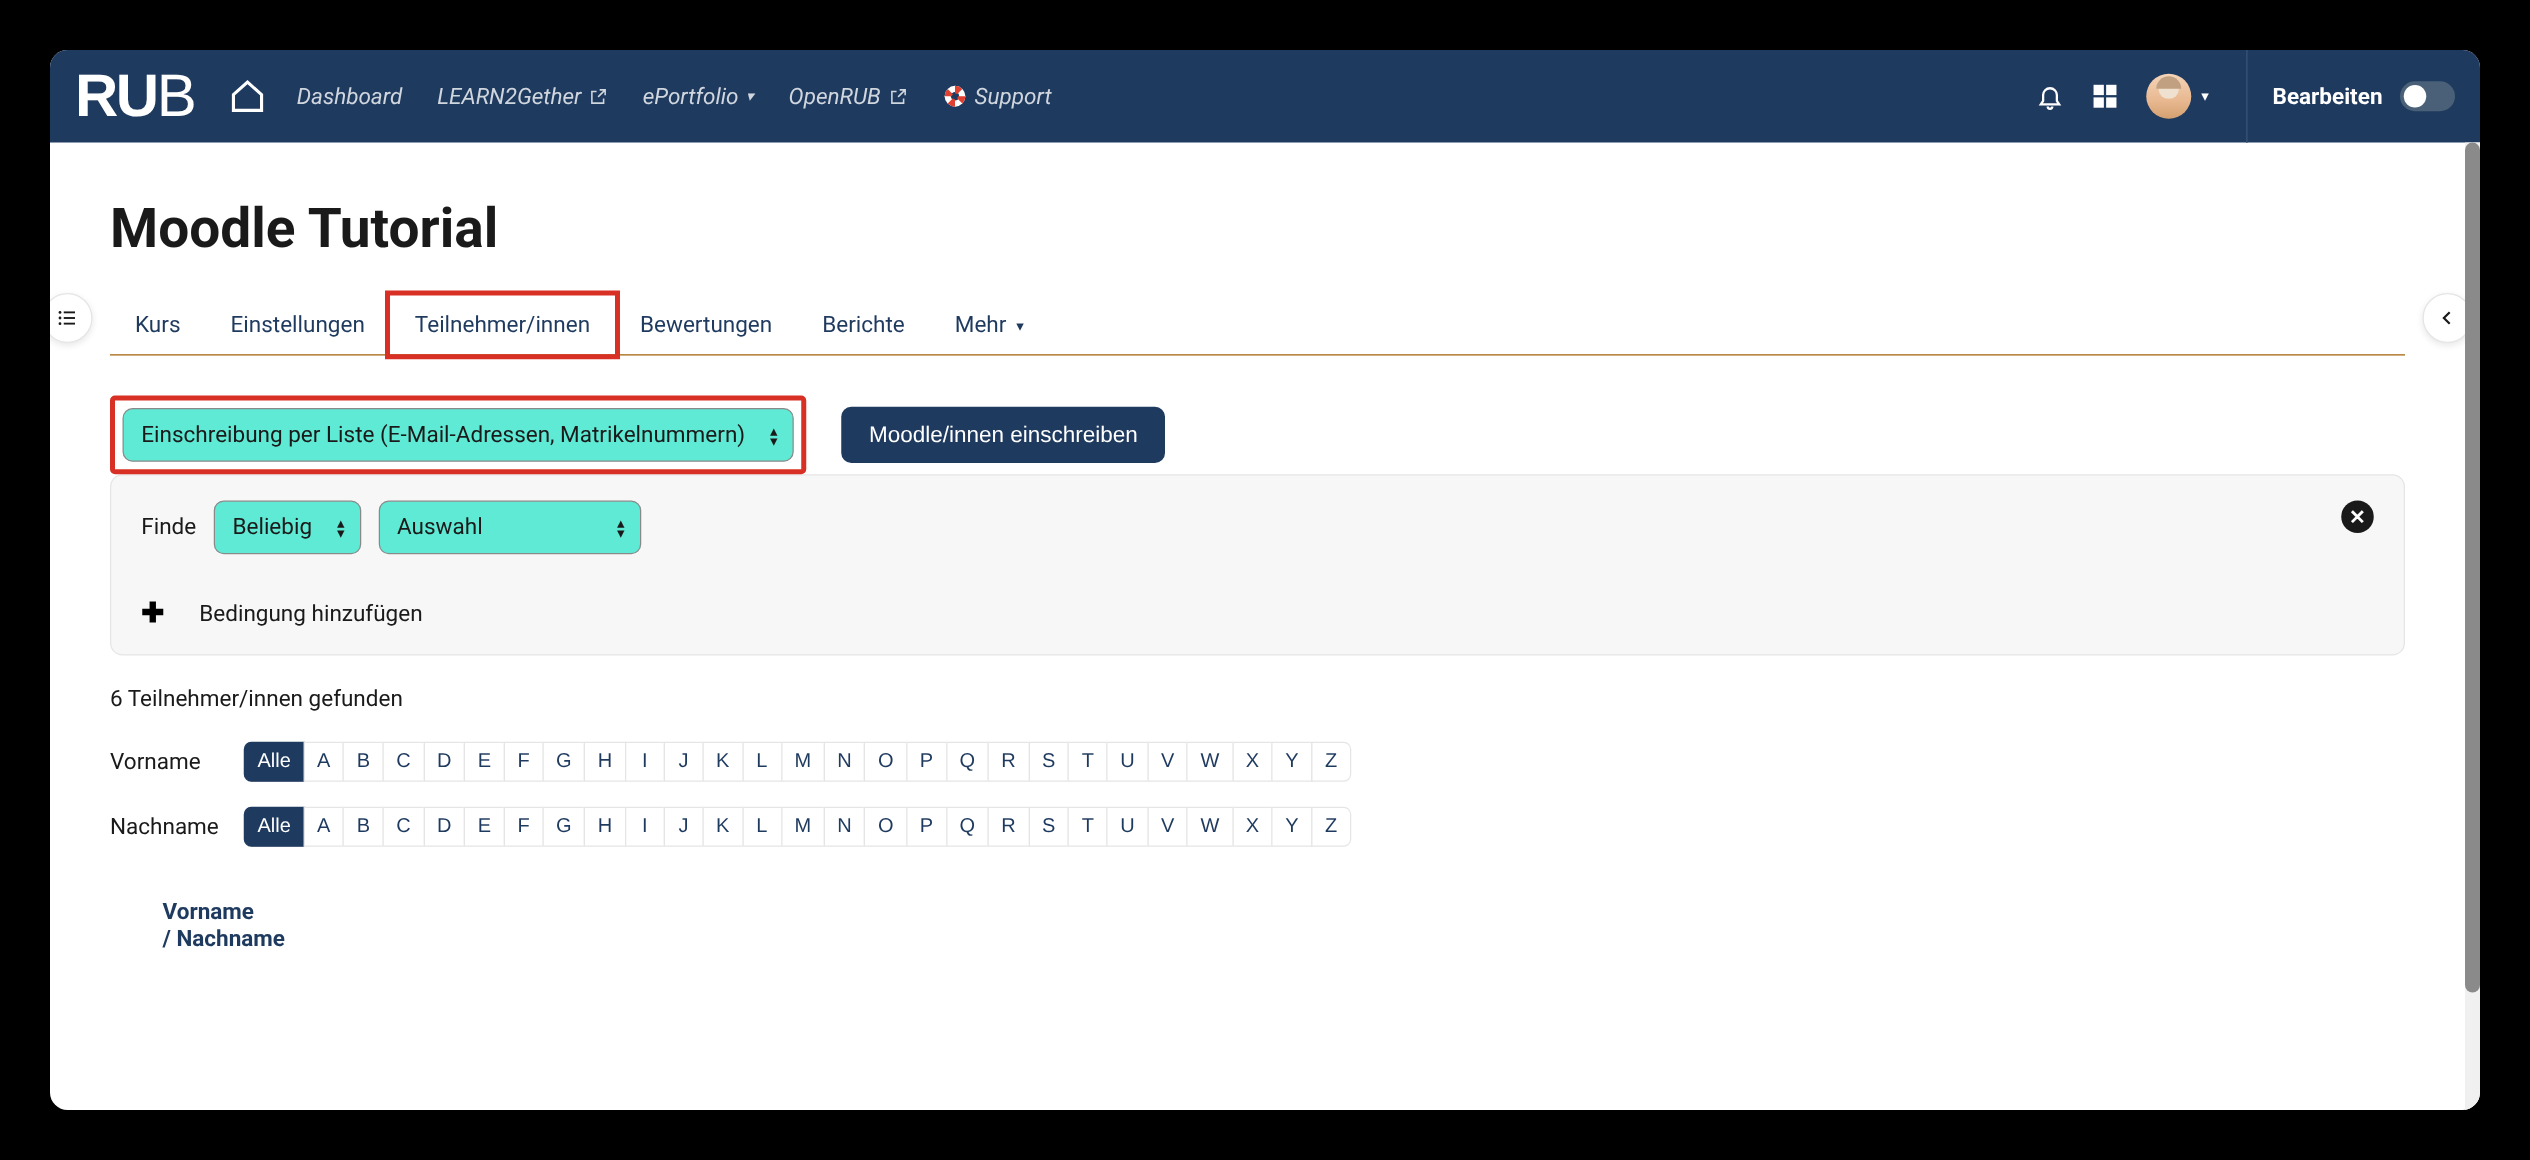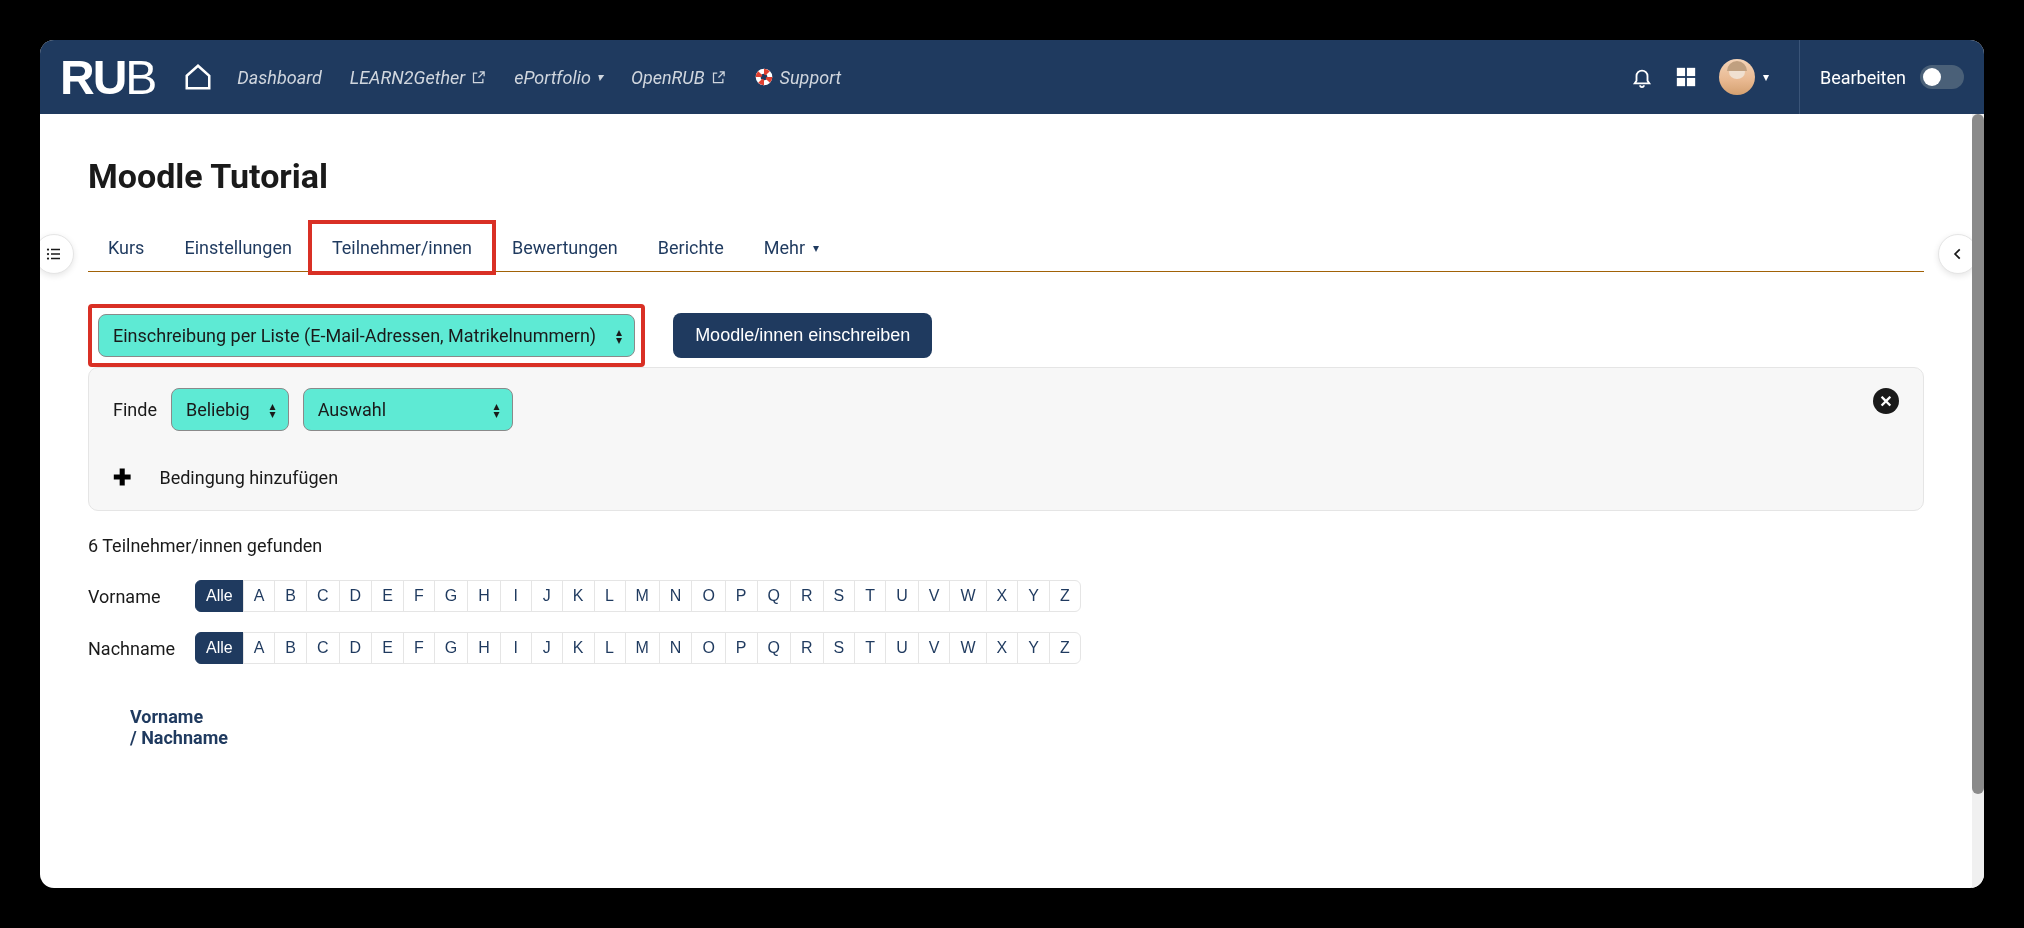--- a/index.html
+++ b/index.html
@@ -9,30 +9,30 @@
 .logo { color: #fff; font-size: 48px; font-weight: 900; letter-spacing: -2px; margin-right: 28px; font-family: Arial, sans-serif; }
 .logo .thin { font-weight: 300; }
 .nav-home { color: #fff; margin-right: 24px; display: flex; align-items: center; }
 .nav-links { display: flex; gap: 28px; align-items: center; flex: 1; font-style: italic; }
 .nav-link { color: #d0d6de; font-size: 18px; display: flex; align-items: center; gap: 6px; text-decoration: none; }
 .nav-right { display: flex; align-items: center; gap: 22px; }
 .nav-icon { color: #fff; }
 .avatar { width: 36px; height: 36px; border-radius: 50%; background: linear-gradient(180deg,#f4d4b8 0%,#e8b890 60%,#d4a070 100%); display: inline-block; position: relative; overflow: hidden; }
 .avatar::before { content: ""; position: absolute; top: 6px; left: 10px; width: 16px; height: 14px; background: #f0e0d0; border-radius: 50%; }
 .avatar::after { content: ""; position: absolute; top: 2px; left: 8px; width: 20px; height: 10px; background: #c0a080; border-radius: 10px 10px 0 0; }
-.edit-toggle { color: #fff; font-size: 18px; display: flex; align-items: center; gap: 14px; margin-left: 8px; padding-left: 20px; border-left: 1px solid #3a5478; height: 94px; }
+.edit-toggle { color: #fff; font-size: 18px; display: flex; align-items: center; gap: 14px; margin-left: 8px; padding-left: 20px; border-left: 1px solid #3a5478; height: 94px; font-weight: bold; }
 .toggle { width: 44px; height: 24px; background: #4a6078; border-radius: 12px; position: relative; }
 .toggle::after { content: ""; position: absolute; width: 18px; height: 18px; background: #fff; border-radius: 50%; top: 3px; left: 3px; }
 .content-scroll { position: absolute; top: 74px; left: 0; right: 12px; bottom: 0; overflow-y: auto; }
 .scrollbar { position: absolute; right: 0; top: 74px; width: 12px; height: calc(100% - 74px); background: #f0f0f0; }
 .scrollbar-thumb { width: 12px; height: 680px; background: #8a8a8a; border-radius: 6px; }
 .drawer-toggle { position: absolute; left: -6px; top: 120px; width: 40px; height: 40px; background: #fff; border: 1px solid #e5e5e5; border-radius: 50%; display: flex; align-items: center; justify-content: center; box-shadow: 0 2px 6px rgba(0,0,0,0.1); }
 .drawer-toggle-right { position: absolute; right: -6px; top: 120px; width: 40px; height: 40px; background: #fff; border: 1px solid #e5e5e5; border-radius: 50%; display: flex; align-items: center; justify-content: center; box-shadow: 0 2px 6px rgba(0,0,0,0.1); }
 .inner { padding: 0 48px; background: #fff; }
-.page-title { font-size: 34px; font-weight: 700; color: #1a1a1a; padding: 42px 0 28px 0; }
+.page-title { font-size: 44px; font-weight: 700; color: #1a1a1a; padding: 42px 0 28px 0; }
 .tabs { display: flex; border-bottom: 1px solid #a16207; gap: 0; }
 .tab { padding: 13px 20px; font-size: 18px; color: #1f3a5f; cursor: pointer; display: flex; align-items: center; gap: 6px; }
 .tab.highlighted { border: 4px solid #d93025; margin: -4px; }
 .tab-chevron { margin-left: 2px; }
 .action-row { display: flex; align-items: center; gap: 28px; padding: 32px 0 0 0; }
 .select-highlight { border: 4px solid #d93025; padding: 6px; border-radius: 4px; }
 .select-box { border: 1px solid #8a8a8a; border-radius: 8px; padding: 10px 38px 10px 14px; font-size: 18px; color: #1a1a1a; background: #5eead4; position: relative; min-width: 200px; display: inline-block; }
 .select-arrows { position: absolute; right: 12px; top: 50%; transform: translateY(-50%); font-size: 12px; line-height: 8px; color: #1a1a1a; }
 .btn-primary { background: #1f3a5f; color: #fff; border: none; border-radius: 8px; padding: 12px 22px; font-size: 18px; cursor: pointer; }
 .section-title { font-size: 34px; font-weight: 700; color: #1a1a1a; padding: 30px 0 24px 0; }

